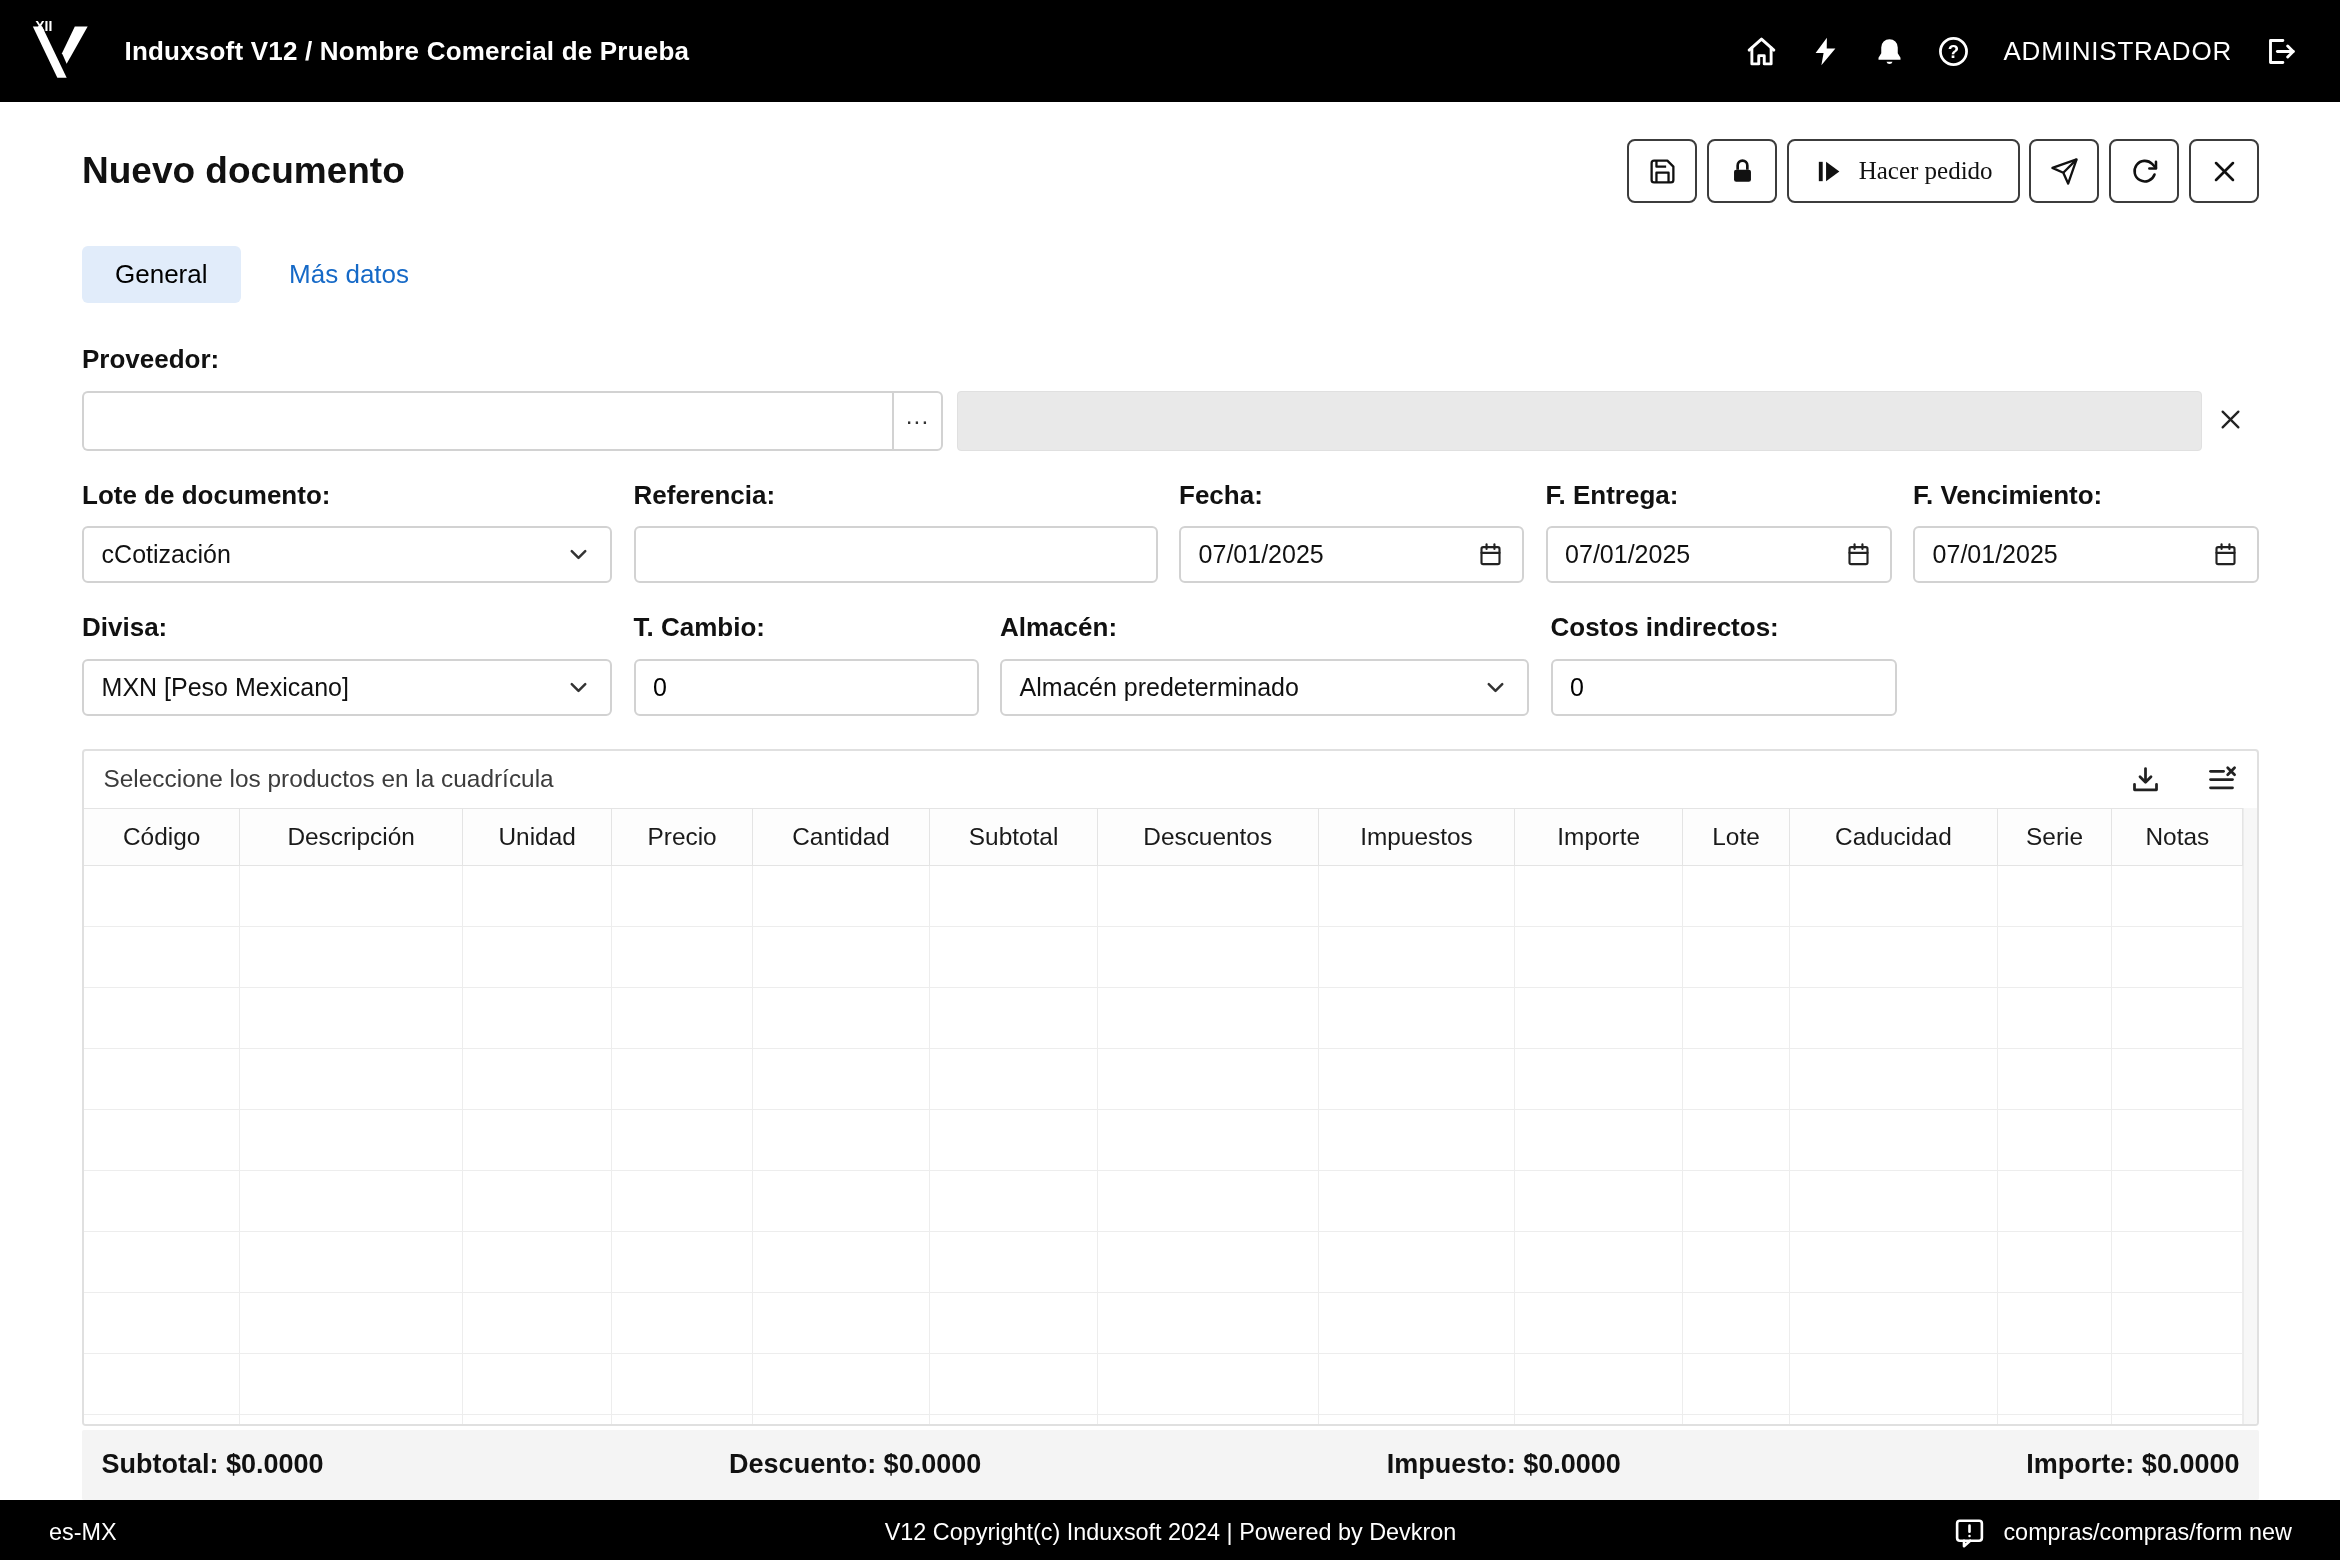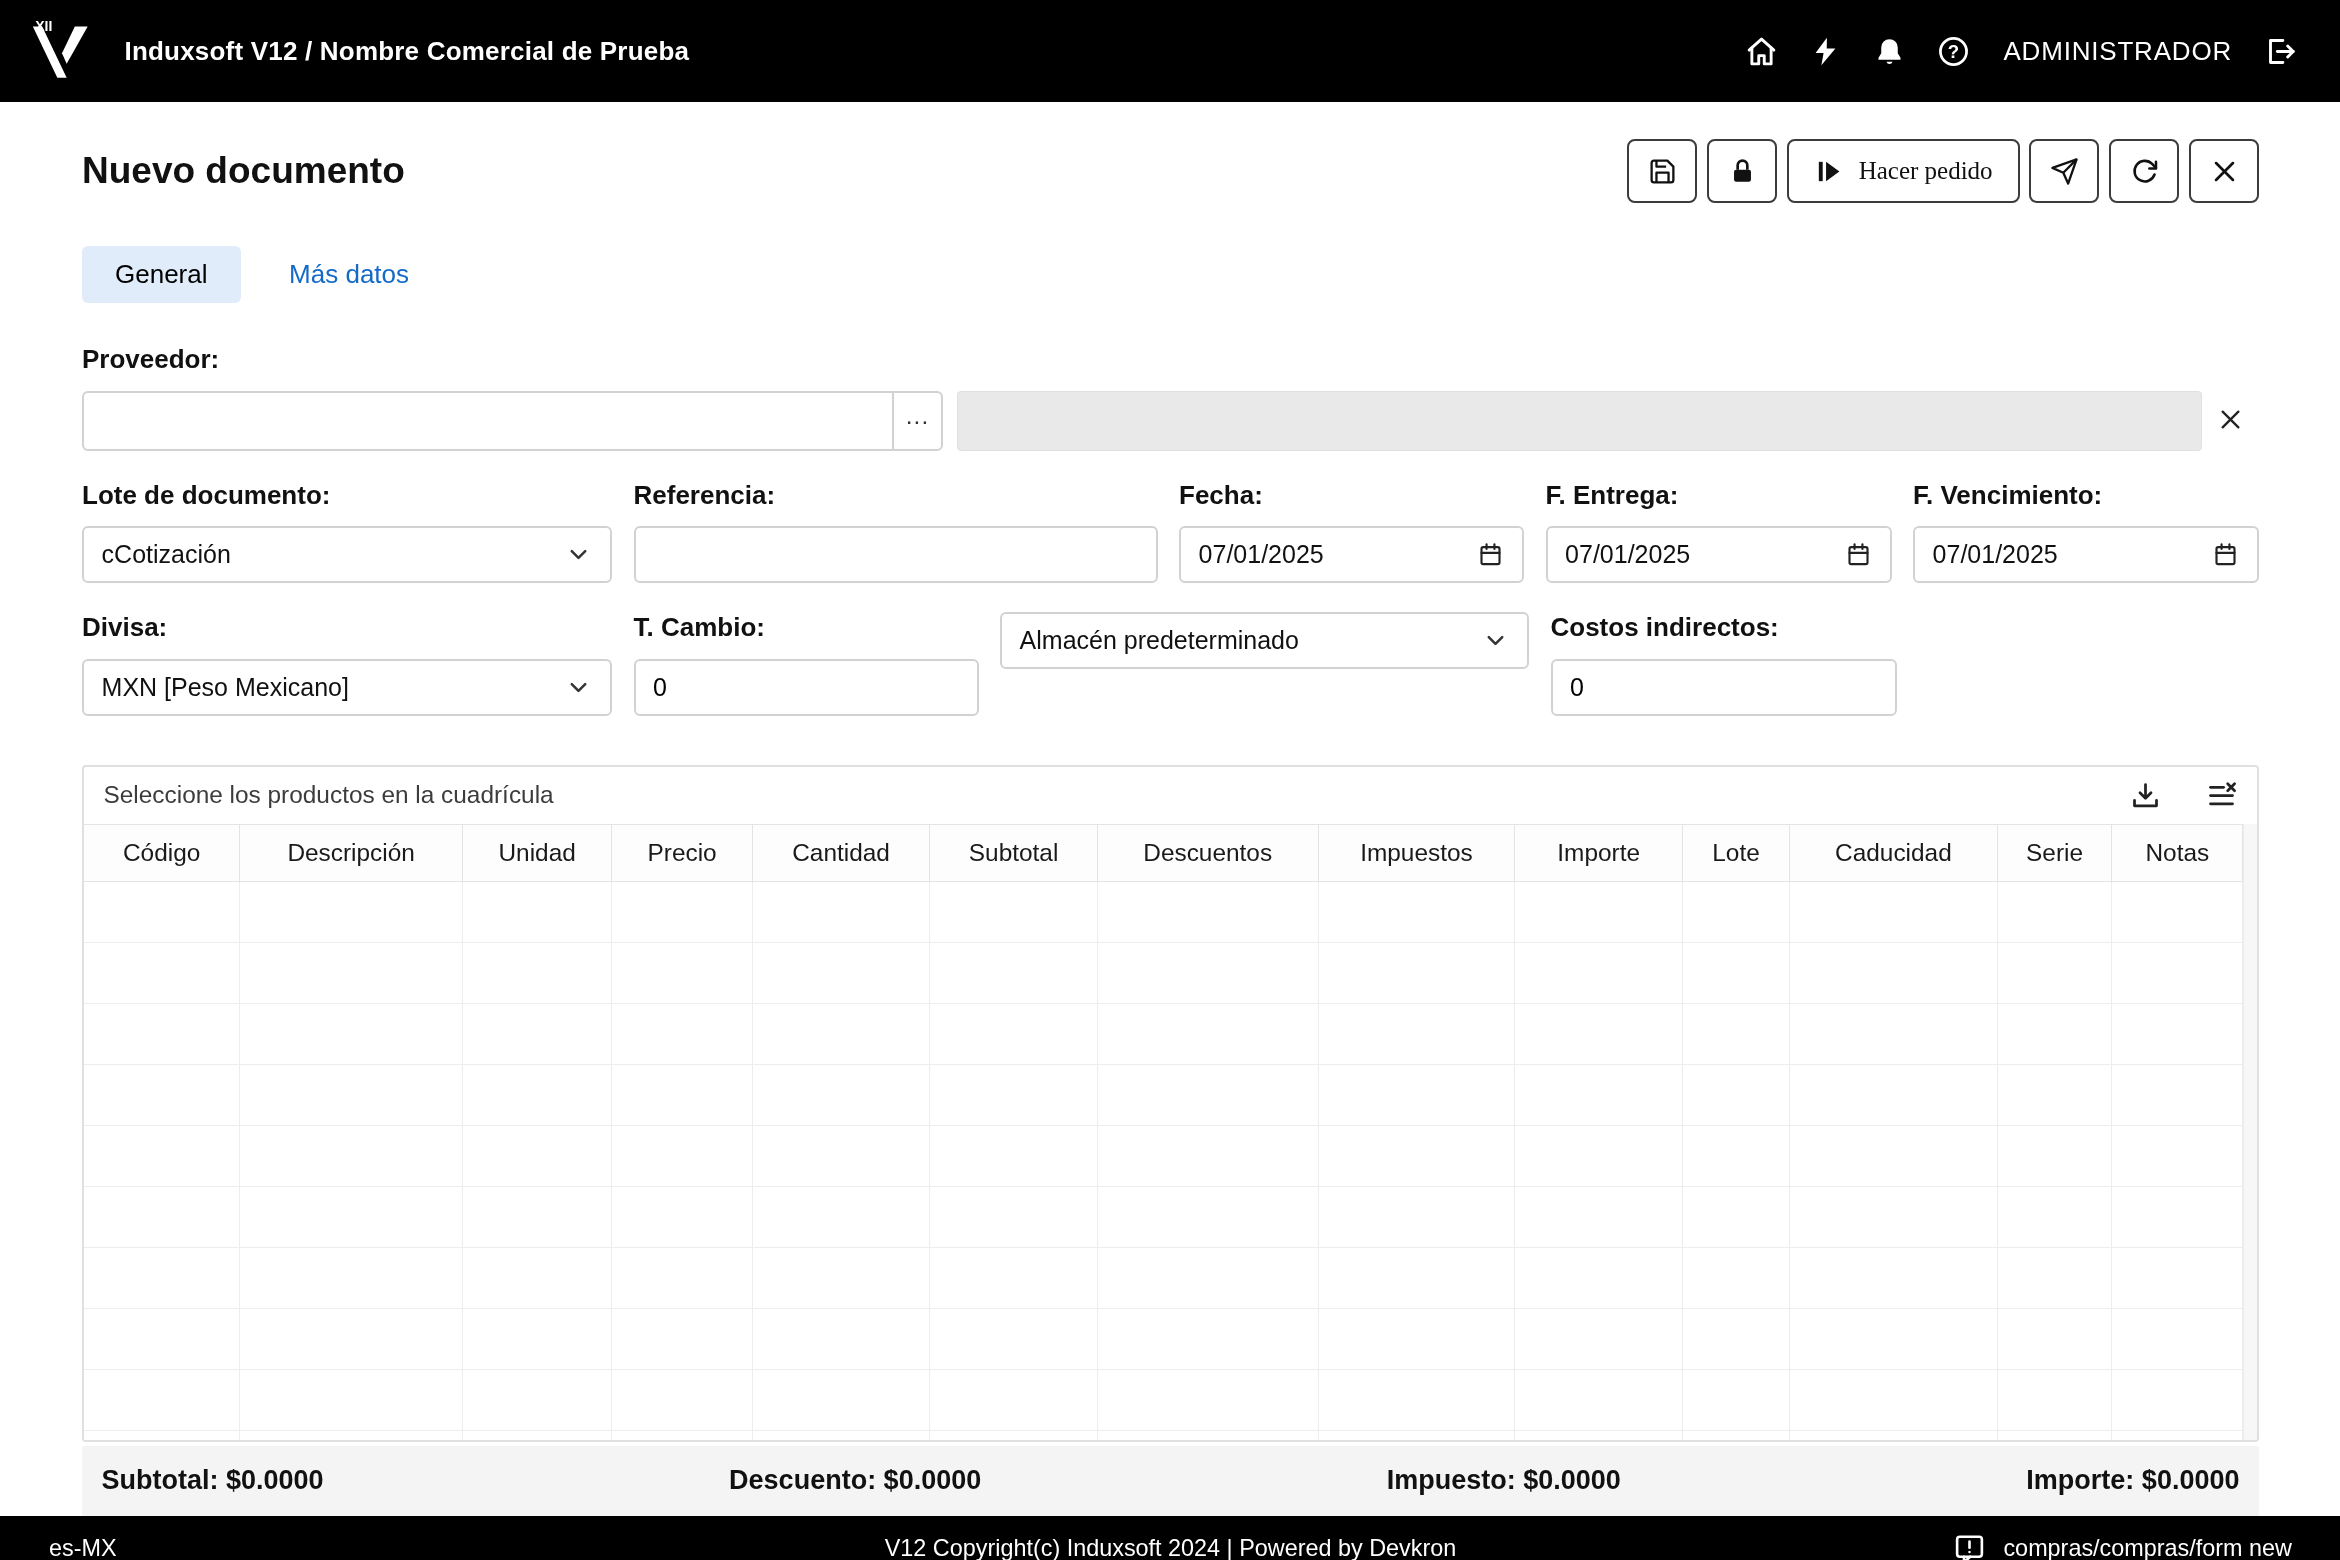--- a/index.html
+++ b/index.html
@@ -55,21 +55,21 @@
   .form-row.row2 { grid-template-columns:530px 345px 529px 346px; }
   .fld { display:flex; flex-direction:column; }
   .fld .field-label { margin-bottom:15.6px; }
   .ctrl { height:57px; border:2px solid #d2d2d2; border-radius:5.9px; background:#fff;
           display:flex; align-items:center; padding:0 17.6px; font-size:25px; color:#111;gap:30px; }
   .ctrl.select, .ctrl.date { justify-content:space-between; cursor:pointer; }
   .ctrl input { border:none; outline:none; width:100%; font-family:inherit; font-size:25px; background:transparent; }
   .chev svg { width:27px; height:27px; display:block; }
   .cal svg { width:27px; height:27px; display:block; }
   
-  .grid-wrap { margin-top:49px; height:677px; border:2px solid #e0e0e0; border-radius:3.9px;
+  .grid-wrap { margin-top:33px; height:677px; border:2px solid #e0e0e0; border-radius:3.9px;
                position:relative; overflow:hidden; }
   .grid-hint-row { height:57px; display:flex; align-items:center; justify-content:space-between; padding:0 19.5px; }
   .grid-hint { font-size:24.4px; color:#3c3c3c; }
   .grid-actions { display:flex; gap:43px; }
   .grid-action-btn { background:none; border:none; cursor:pointer; display:flex; align-items:center; }
   .grid-action-btn svg { width:33px; height:33px; display:block; }
   .grid-table-wrap { position:relative; }
   table.grid { width:calc(100% - 13.7px); border-collapse:collapse; table-layout:fixed; }
   table.grid thead th { height:57px; font-size:24.4px; font-weight:400; color:#1a1a1a;
                         border:1px solid #e4e4e4; background:#fdfdfd; text-align:center; }
@@ -290,20 +290,21 @@
         </span>
       </div>
     </div>
     <div class="fld">
       <div class="field-label">T. Cambio:</div>
       <div class="ctrl">
         <input value="0" style="">
       </div>
     </div>
     <div class="fld">
+      <div class="field-label">Almacén:</div>
       <div class="ctrl select">
         <span>Almacén predeterminado</span>
         <span class="chev">
           <svg viewBox="0 0 24 24" fill="none" stroke="#333" stroke-width="2.2" stroke-linecap="round" stroke-linejoin="round">
             <polyline points="6 9 12 15 18 9"></polyline>
           </svg>
         </span>
       </div>
     </div>
     <div class="fld">

